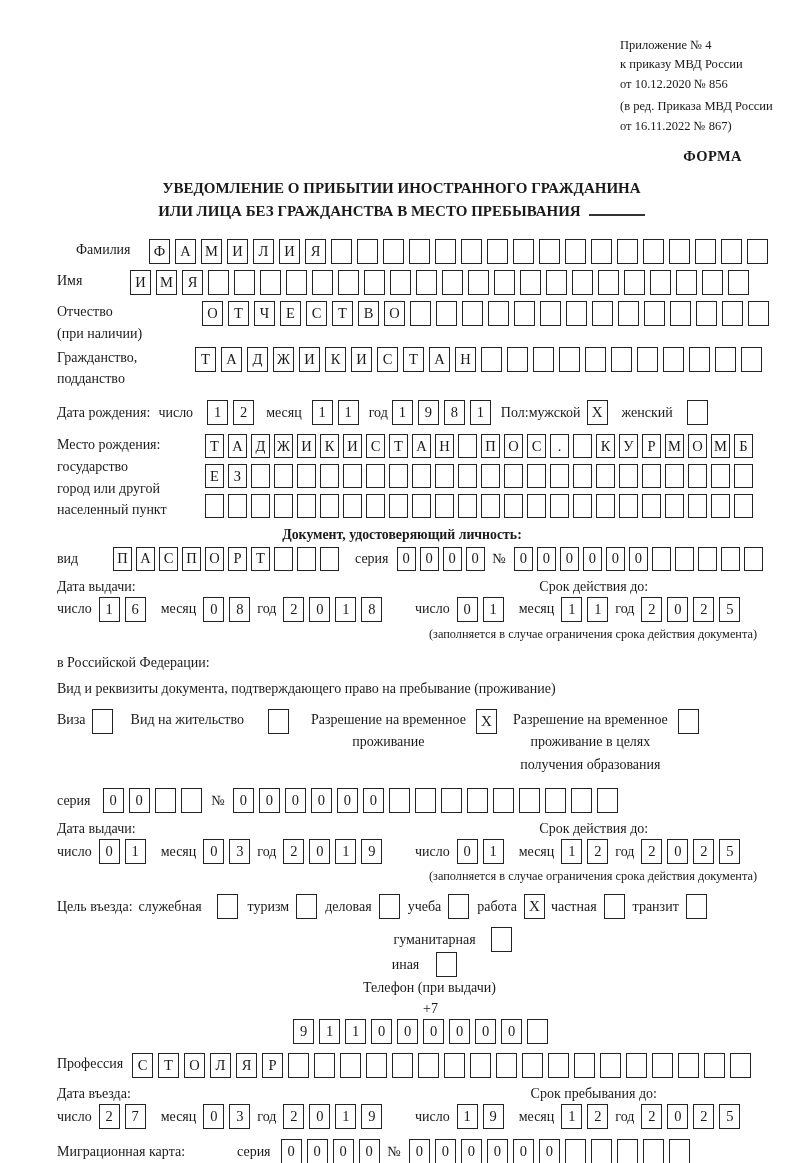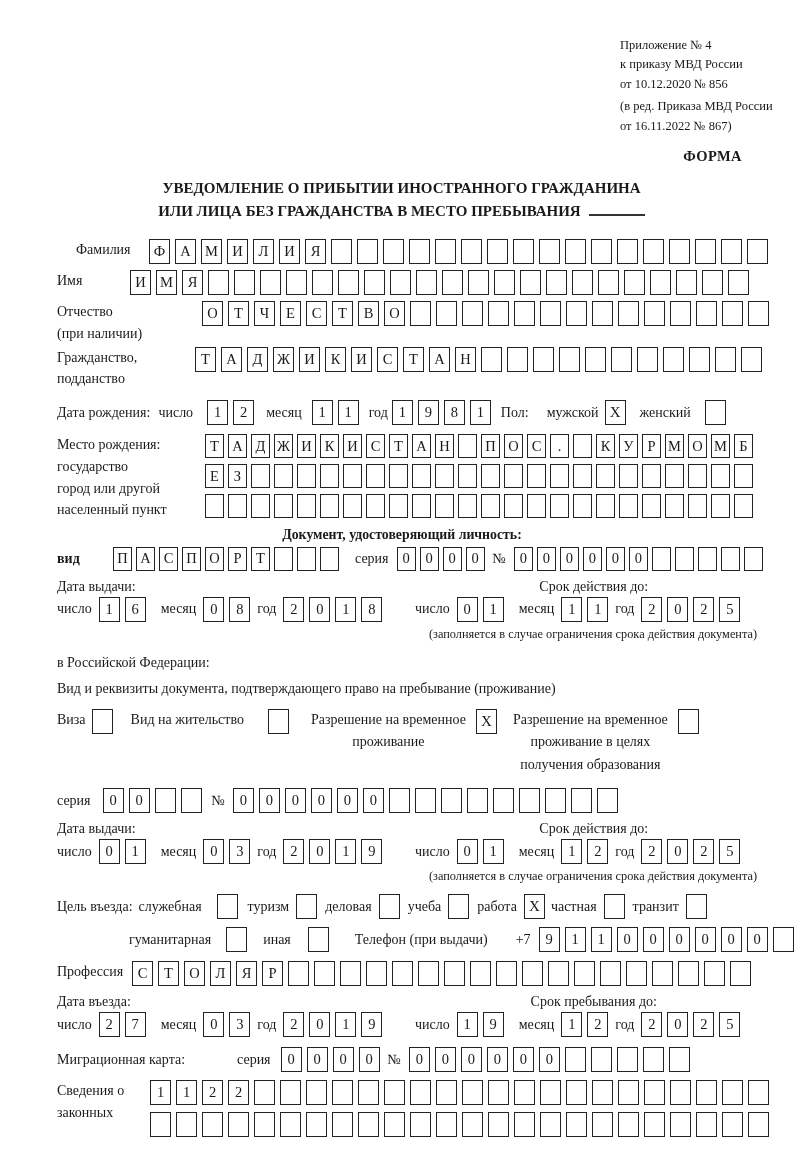--- a/index.html
+++ b/index.html
@@ -204,21 +204,21 @@
         <span class="cell">1</span>
       </span>
     <span class="lbl" style="margin-left:10px;">год</span>
     <span class="cells" style="margin-left:4px;">
         <span class="cell">1</span>
         <span class="cell">9</span>
         <span class="cell">8</span>
         <span class="cell">1</span>
       </span>
     <span class="lbl" style="margin-left:10px;">Пол:</span>
-    <span class="lbl" style="margin-left:18px;text-align:right;">мужской</span>
+    <span class="lbl" style="margin-left:0;text-align:right;">мужской</span>
     <span class="cb" style="margin-left:6px;">X</span>
     <span class="lbl" style="margin-left:14px;">женский</span>
     <span class="cb" style="margin-left:14px;"></span>
   </div>
 
   <div class="row" style="margin-top:9px;">
     <span class="lblcol" style="width:148px;">
       <div>Место рождения:</div>
       <div>государство</div>
       <div>город или другой</div>
@@ -302,21 +302,21 @@
           <span class="cell"></span>
           <span class="cell"></span>
           <span class="cell"></span>
         </span>
     </span>
   </div>
 
   <div class="center-head" style="margin-top:6px;">Документ, удостоверяющий личность:</div>
 
   <div class="row" style="margin-top:4px;align-items:center;">
-    <span class="lbl" style="width:56px;font-weight:bold;">вид</span>
+    <span class="lbl" style="width:56px;">вид</span>
     <span class="cells tight">
         <span class="cell">П</span>
         <span class="cell">А</span>
         <span class="cell">С</span>
         <span class="cell">П</span>
         <span class="cell">О</span>
         <span class="cell">Р</span>
         <span class="cell">Т</span>
         <span class="cell"></span>
         <span class="cell"></span>
@@ -521,21 +521,21 @@
     <span class="pitem" style="margin-left:6px;">
       <span>частная</span>
       <span class="cb"></span>
     </span>
     <span class="pitem" style="margin-left:8px;">
       <span>транзит</span>
       <span class="cb"></span>
     </span>
   </div>
 
-  <div class="row" style="margin-top:8px;align-items:center;">
+  <div class="row" style="margin-top:8px;align-items:center;flex-direction:column;">
     <span class="pitem" style="margin-left:72px;">
       <span>гуманитарная</span>
       <span class="cb" style="margin-left:8px;"></span>
     </span>
     <span class="pitem" style="margin-left:16px;">
       <span>иная</span>
       <span class="cb" style="margin-left:10px;"></span>
     </span>
     <span class="lbl" style="margin-left:26px;">Телефон (при выдачи)</span>
     <span class="lbl" style="margin-left:28px;">+7</span>

